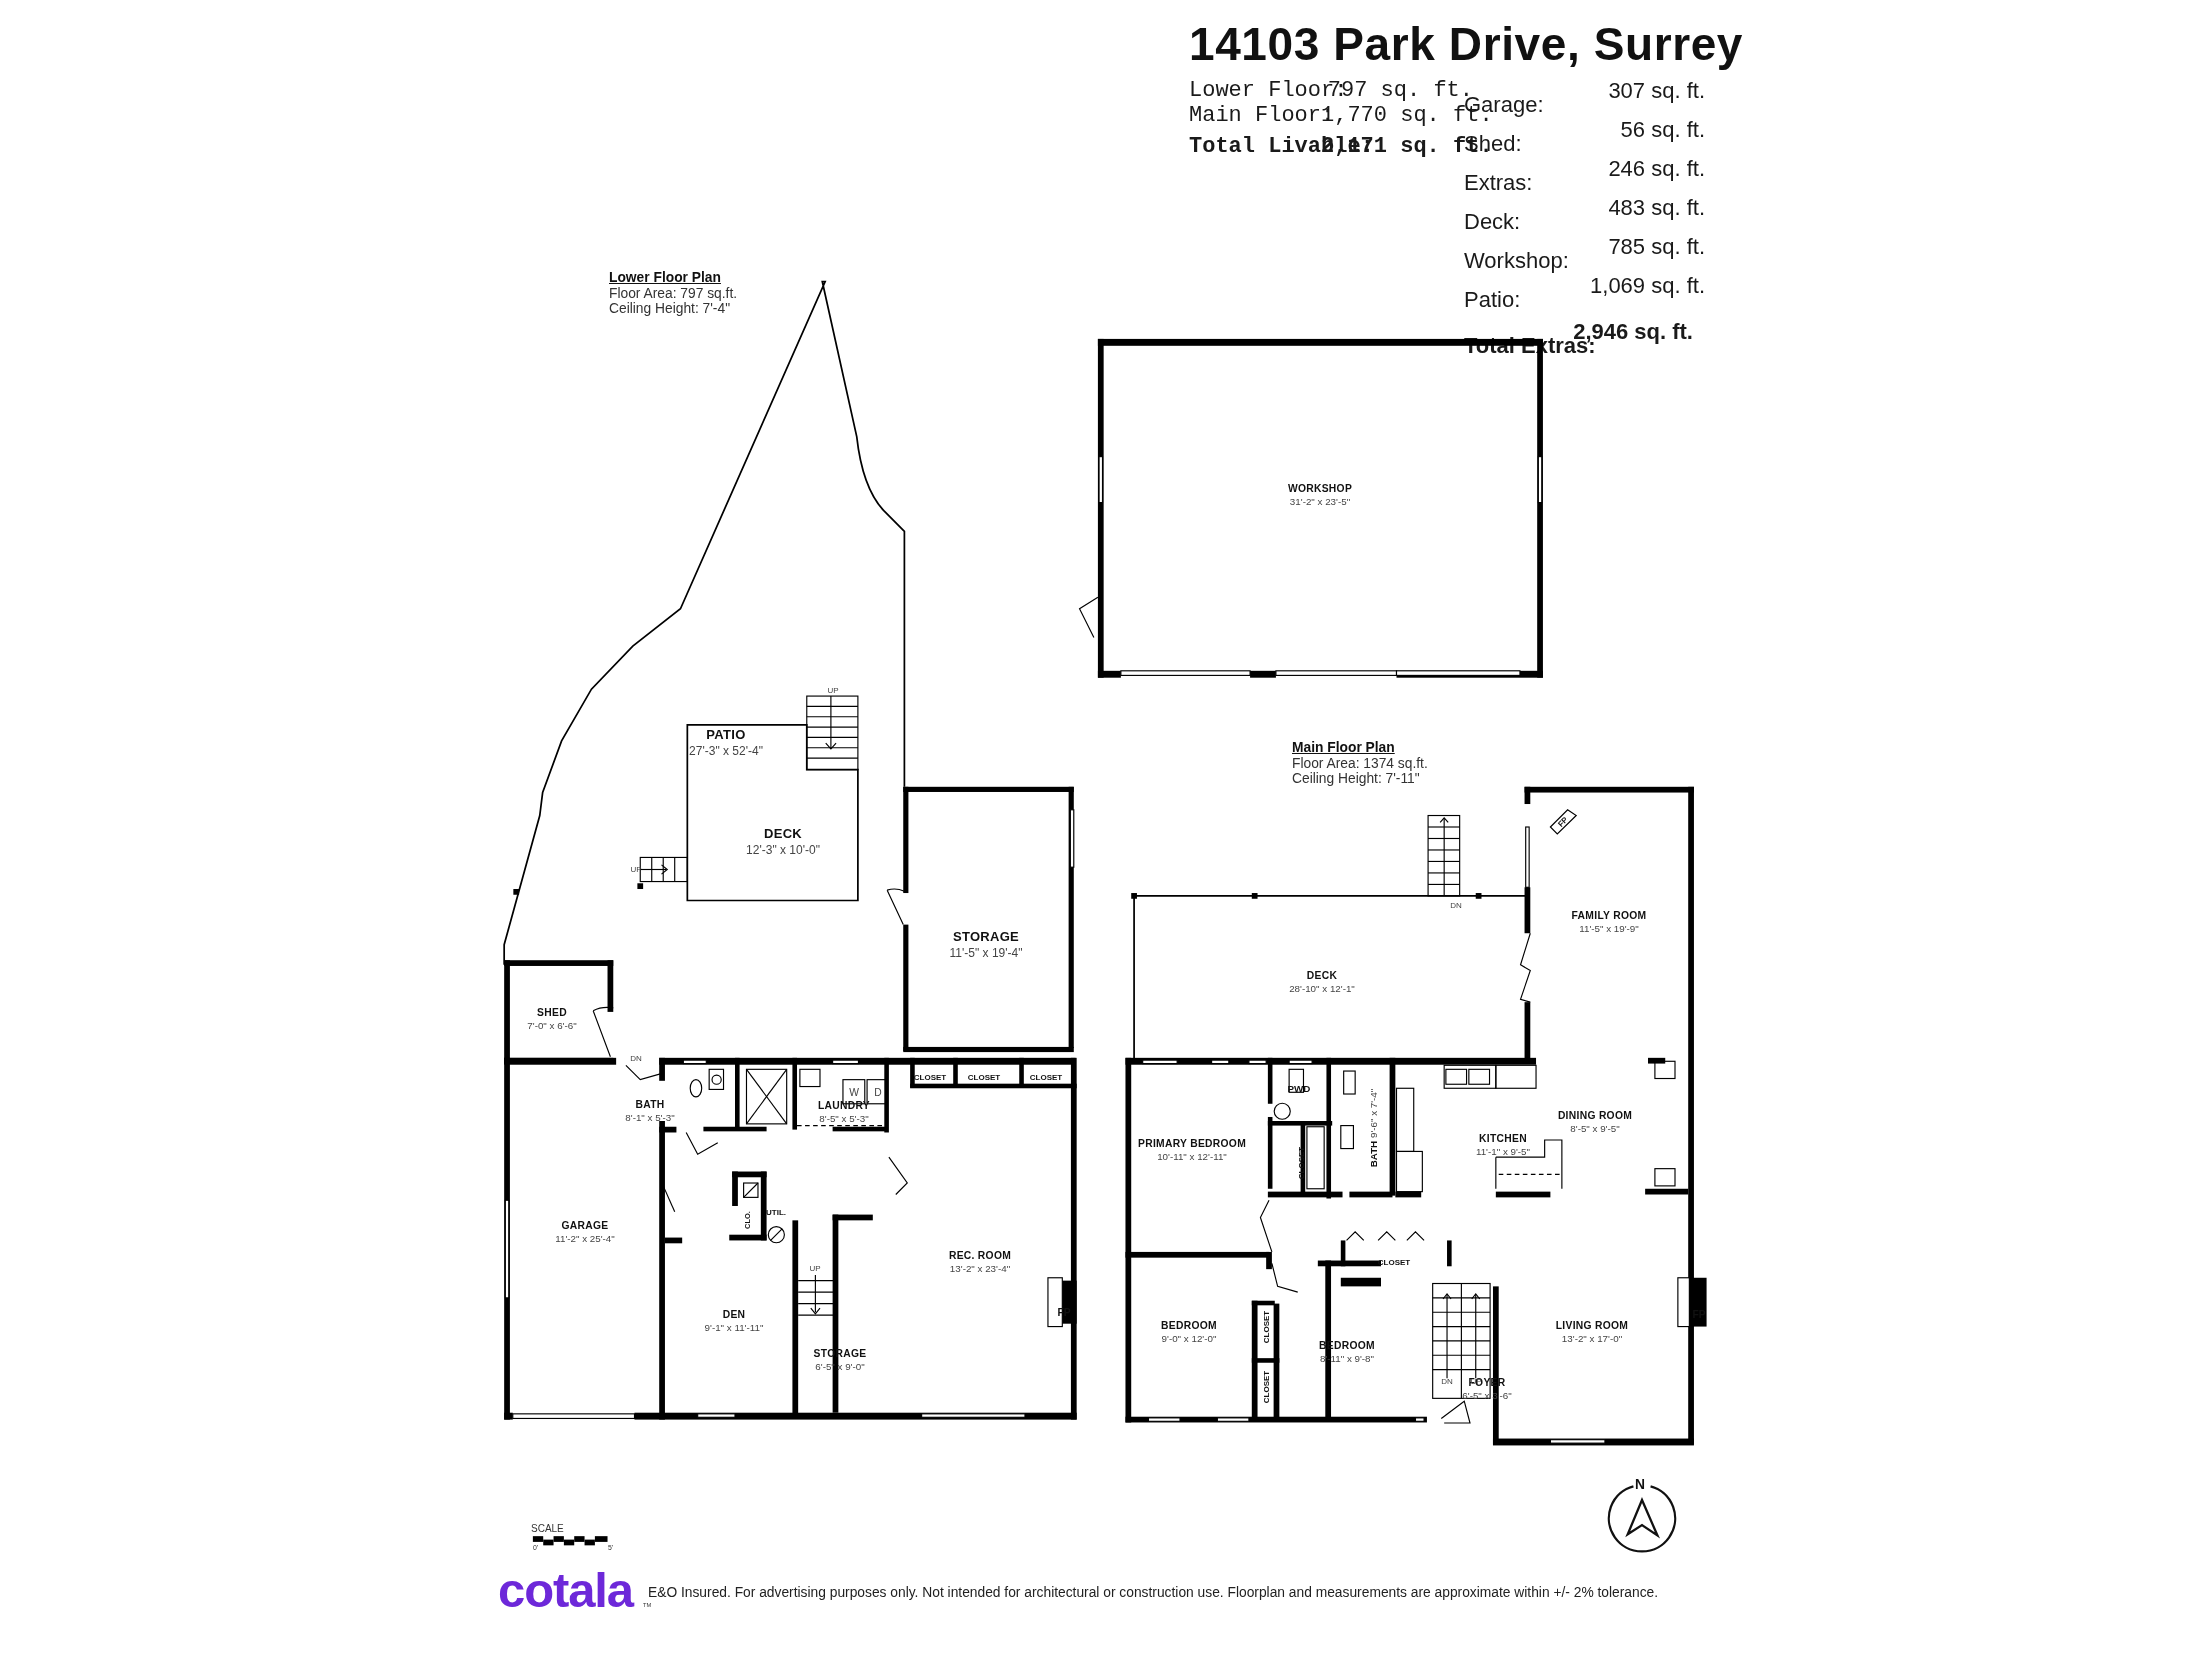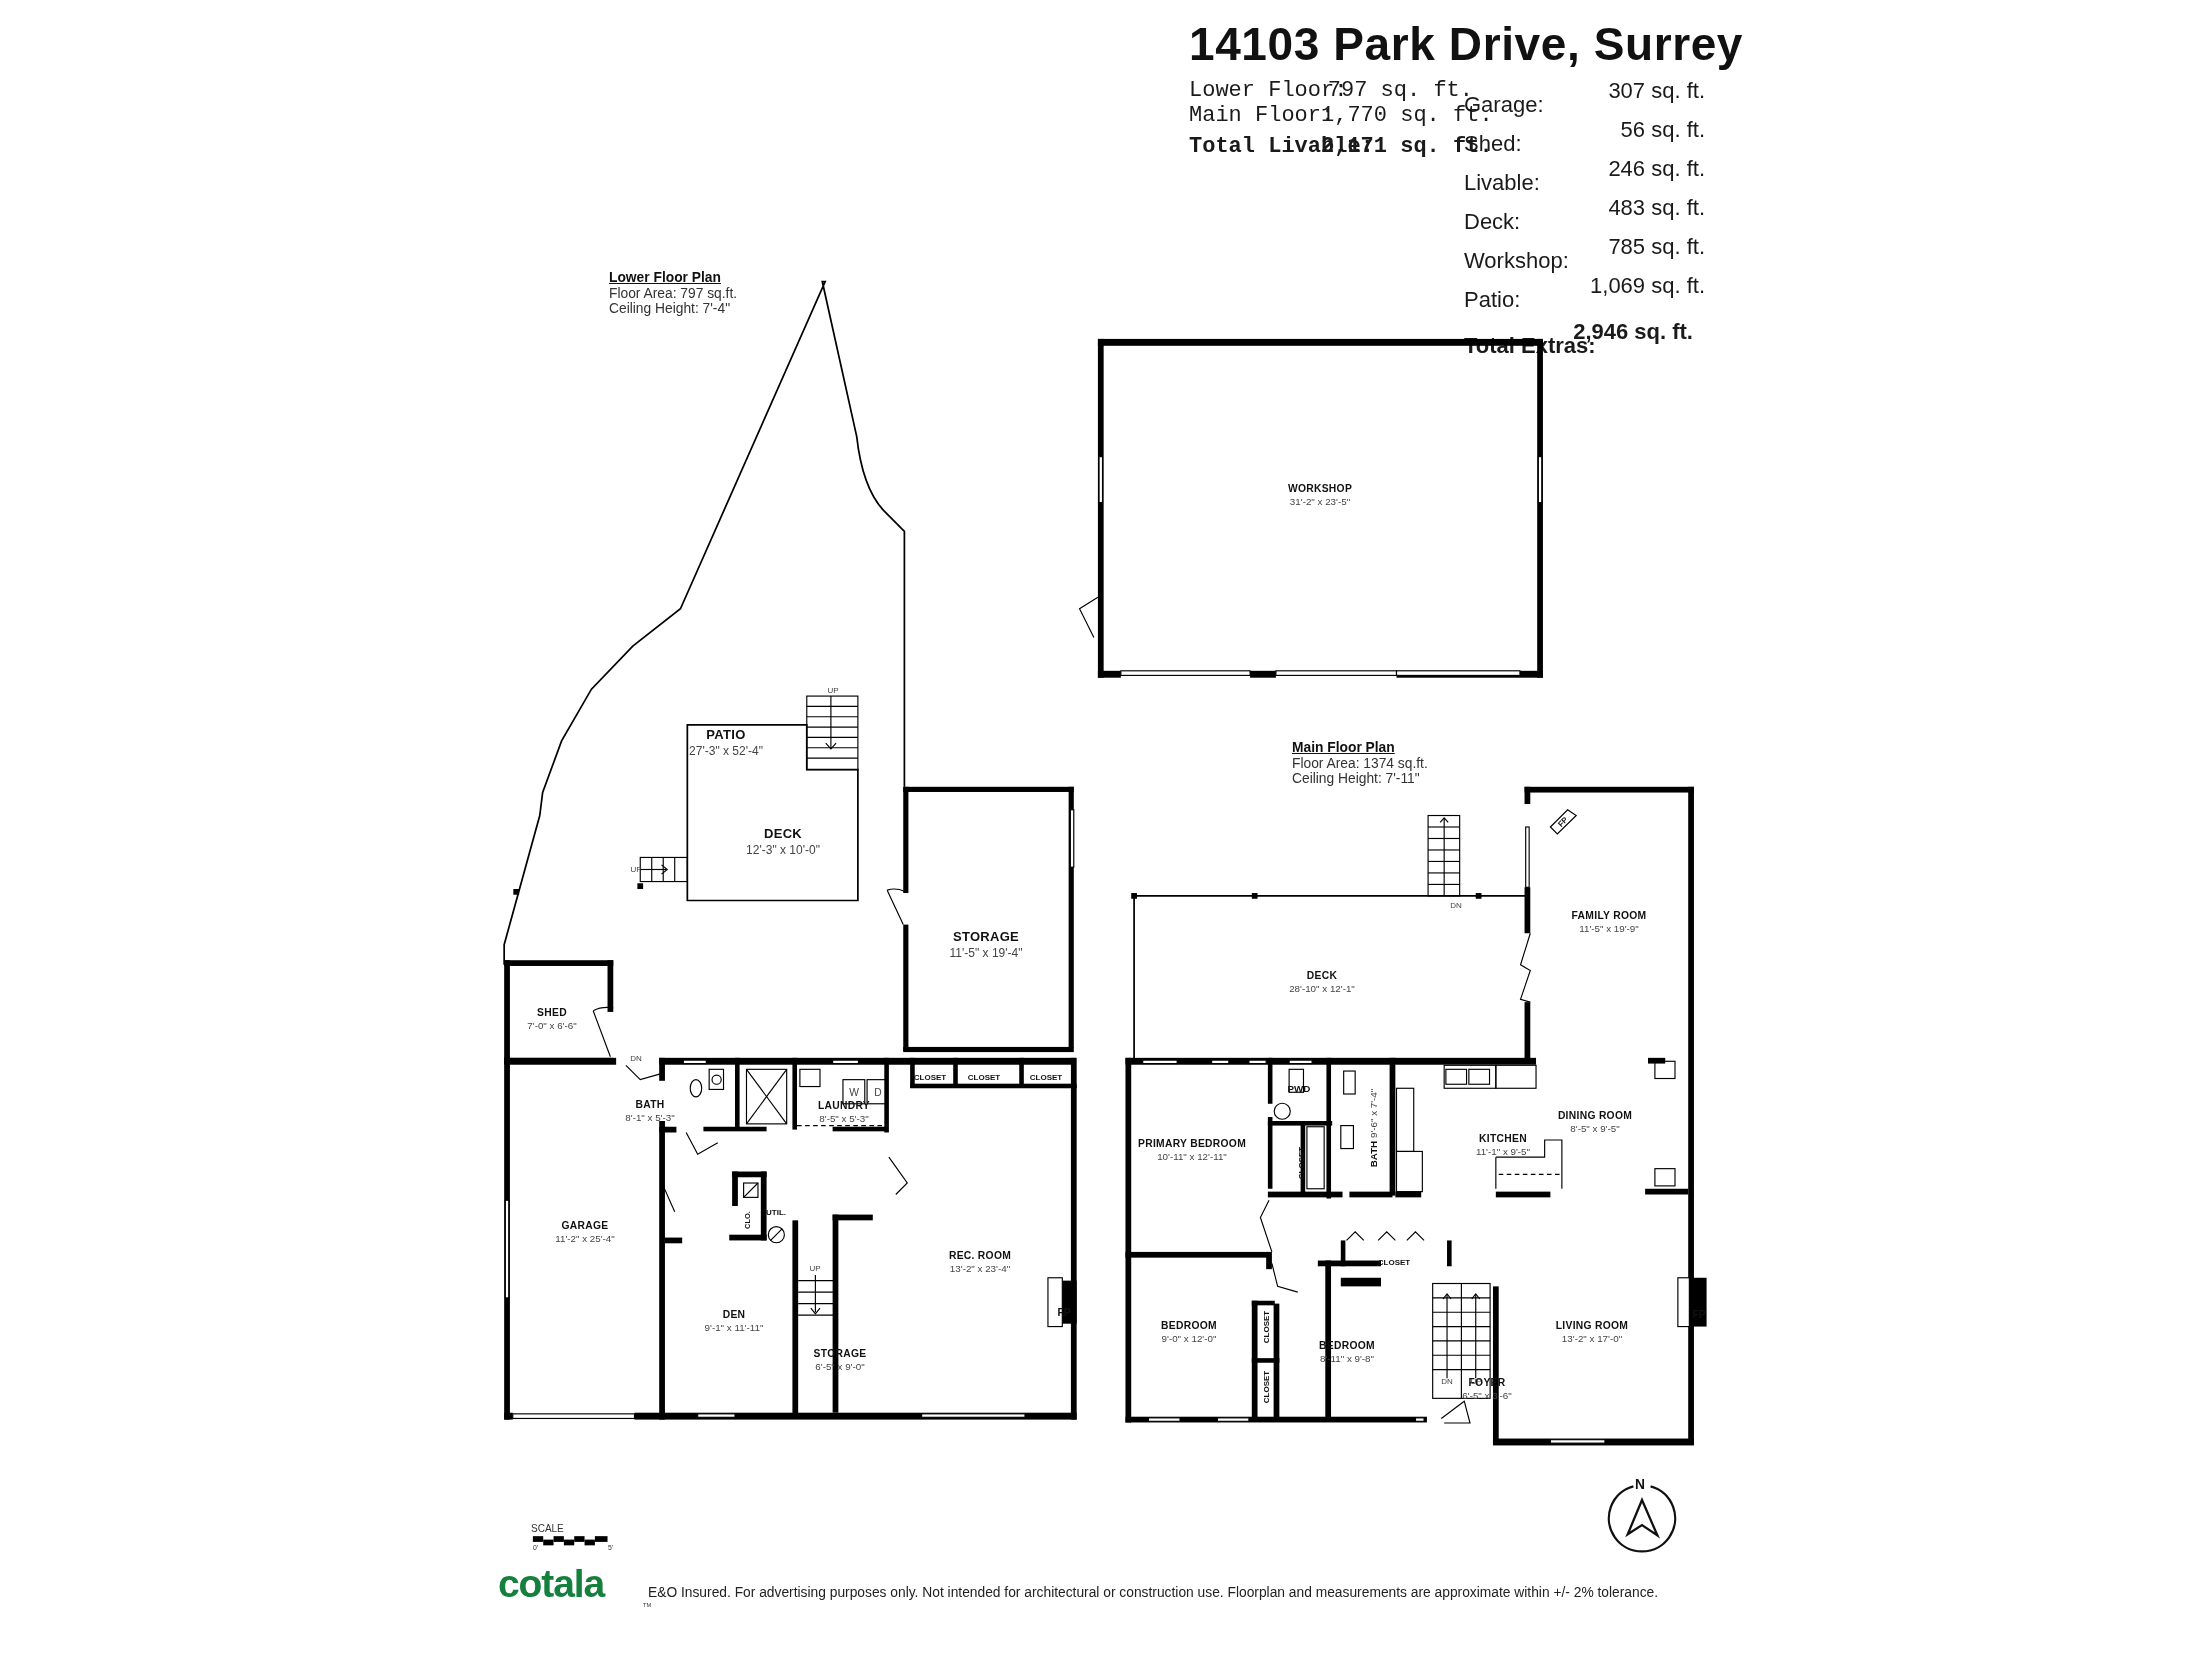--- a/index.html
+++ b/index.html
@@ -41,21 +41,21 @@
     .room.small .name { font-size: 10.3px; }
     .room.small .dim { font-size: 9.8px; }
     .vlabel { position: absolute; transform: translate(-50%, -50%) rotate(-90deg); font-weight: 700; font-size: 9.2px; white-space: nowrap; }
     .tiny { position: absolute; font-size: 8px; color: #444; transform: translate(-50%, -50%); }
     .fp { position: absolute; font-weight: 700; font-size: 10.3px; transform: translate(-50%, -50%); }
 
     
     .scale-lbl { left: 531px; top: 1523px; font-size: 10px; color: #333; }
     .scale-0 { left: 533px; top: 1544px; font-size: 6.9px; color: #333; }
     .scale-5 { left: 608px; top: 1544px; font-size: 6.9px; color: #333; }
-    .logo { left: 498px; top: 1562px; font-size: 39px; font-weight: 700; letter-spacing: -1.1px; color: #15803d; }
+    .logo { left: 498px; top: 1562px; font-size: 49px; font-weight: 700; letter-spacing: -1.1px; color: #6d28d9; }
     .logo-tm { left: 643px; top: 1602px; font-size: 5.7px; color: #333; }
     .disclaimer { left: 648px; top: 1585px; font-size: 13.8px; color: #222; white-space: nowrap; }
     .compass { left: 1602px; top: 1476px; width: 80px; height: 80px; }
   </style>
 </head>
 <body>
 
 <div class="abs title">14103 Park Drive, Surrey</div>
 
 <div class="abs stats stats-left">
@@ -76,21 +76,21 @@
 <div class="abs stats stats-right">
   <div class="row">
     <span class="lbl">Garage:</span>
     <span class="val">307 sq. ft.</span>
   </div>
   <div class="row">
     <span class="lbl">Shed:</span>
     <span class="val">56 sq. ft.</span>
   </div>
   <div class="row">
-    <span class="lbl">Livable:</span>
+    <span class="lbl">Extras:</span>
     <span class="val">246 sq. ft.</span>
   </div>
   <div class="row">
     <span class="lbl">Deck:</span>
     <span class="val">483 sq. ft.</span>
   </div>
   <div class="row">
     <span class="lbl">Workshop:</span>
     <span class="val">785 sq. ft.</span>
   </div>

